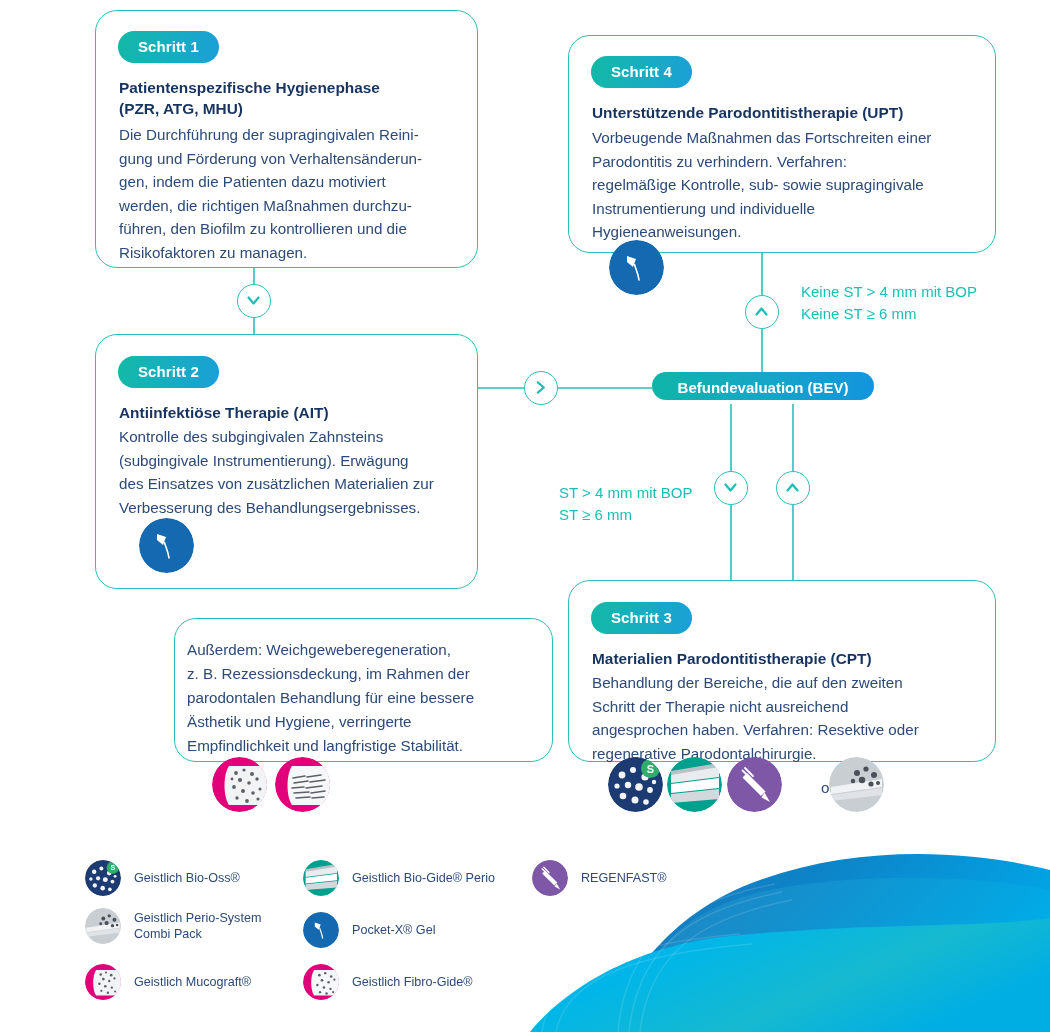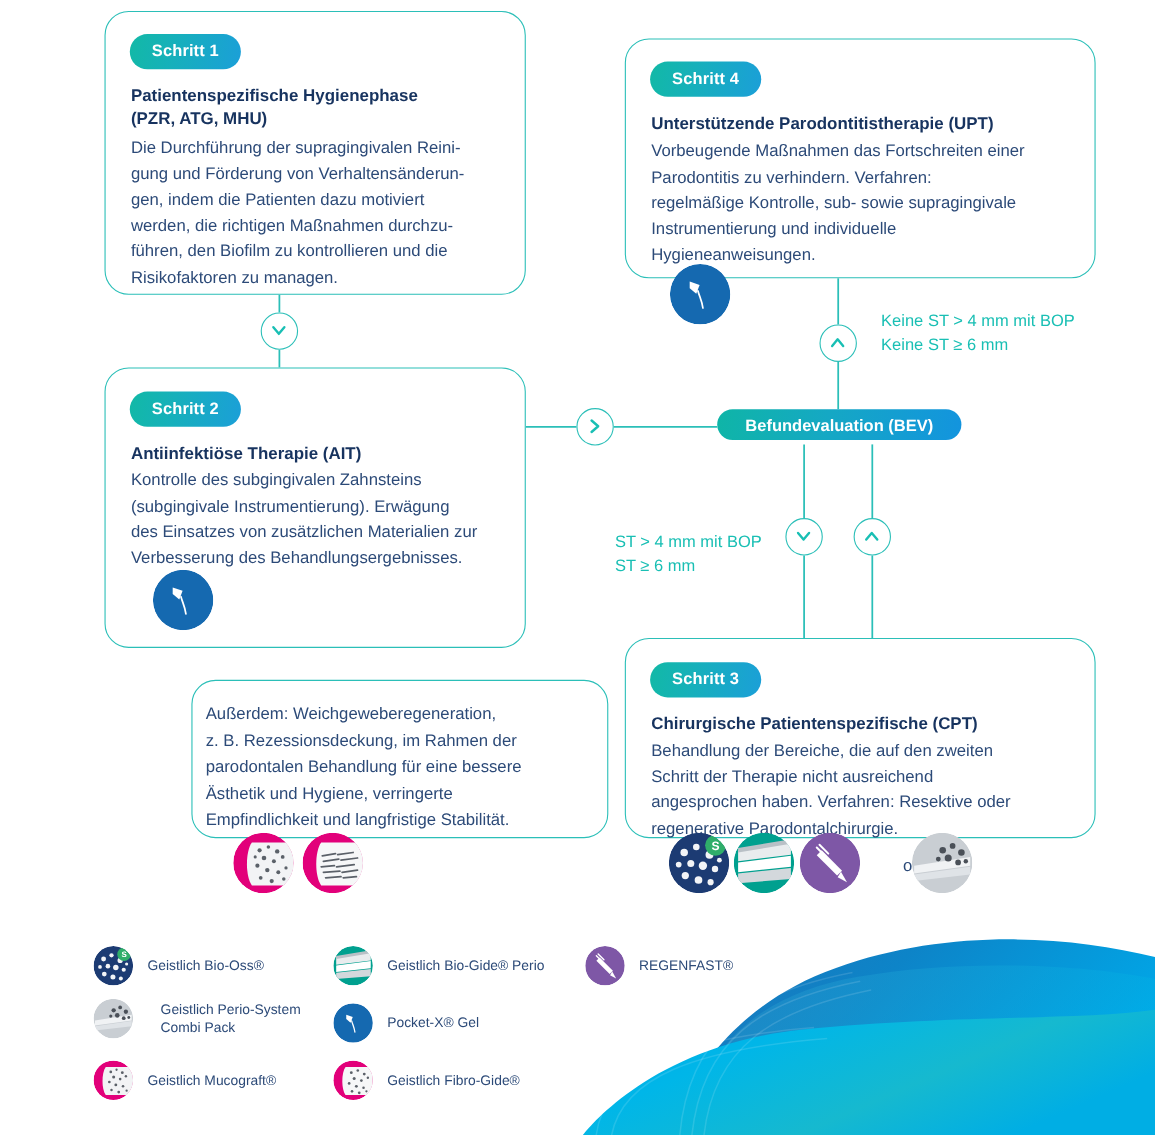--- a/index.html
+++ b/index.html
@@ -205,21 +205,21 @@
     <svg width="31" height="31" viewBox="0 0 31 31">
       <path d="M10.5,18.5 L15.5,12.5 L20.5,18.5" fill="none" stroke="#19bfb4" stroke-width="2.2" stroke-linecap="round" stroke-linejoin="round"></path>
     </svg>
   </div>
 
   <div class="edge-label" style="left:559px;top:482px;width:200px;">ST &gt; 4 mm mit BOP
 ST ≥ 6 mm</div>
 
   <div class="card" style="left:568px;top:580px;width:428px;height:182px;">
     <div class="badge" style="left:22px;top:21px;">Schritt 3</div>
-    <div class="card-title" style="left:23px;top:67px;width:400px;">Chirurgische Patientenspezifische (CPT)</div>
+    <div class="card-title" style="left:23px;top:67px;width:400px;">Materialien Parodontitistherapie (CPT)</div>
     <div class="card-body" style="left:23px;top:90px;width:404px;">Behandlung der Bereiche, die auf den zweiten
 Schritt der Therapie nicht ausreichend
 angesprochen haben. Verfahren: Resektive oder
 regenerative Parodontalchirurgie.</div>
   </div>
 
   <div class="pic" style="left:608px;top:757px;width:55px;height:55px;">
     <svg width="55" height="55" viewBox="0 0 55 55">
       <circle cx="27.5" cy="27.5" r="27.5" fill="#1c3b73"></circle>
       <g fill="#f2f4f7">
@@ -355,21 +355,21 @@
               <circle cx="9" cy="29" r="2.6"></circle>
             <circle cx="46" cy="25" r="2.2"></circle>
           </g>
           <circle cx="42.5" cy="11.5" r="9.5" fill="#2fae6a"></circle>
           <text x="42.5" y="15.6" font-family="Liberation Sans, sans-serif" font-size="11" font-weight="bold" fill="#fff" text-anchor="middle">S</text>
         </svg>
       </span>
       <span class="leg-txt">Geistlich Bio-Oss®</span>
     </div>
 
-    <div class="leg-item" style="left:0;top:48px;gap:12px;">
+    <div class="leg-item" style="left:0;top:48px;">
       <span class="leg-ico">
         <svg width="36" height="36" viewBox="0 0 55 55">
           <circle cx="27.5" cy="27.5" r="27.5" fill="#c9ced3"></circle>
           <path d="M2,30 L53,22 L53,30 L2,37 Z" fill="#f0f2f4"></path>
           <path d="M2,38 L53,31 L53,38 L2,44 Z" fill="#dfe3e7"></path>
           <g fill="#4a5058">
             <circle cx="28" cy="16" r="3"></circle>
               <circle cx="37" cy="12" r="2.6"></circle>
             <circle cx="45" cy="18" r="3"></circle>
               <circle cx="33" cy="23" r="3.2"></circle>

